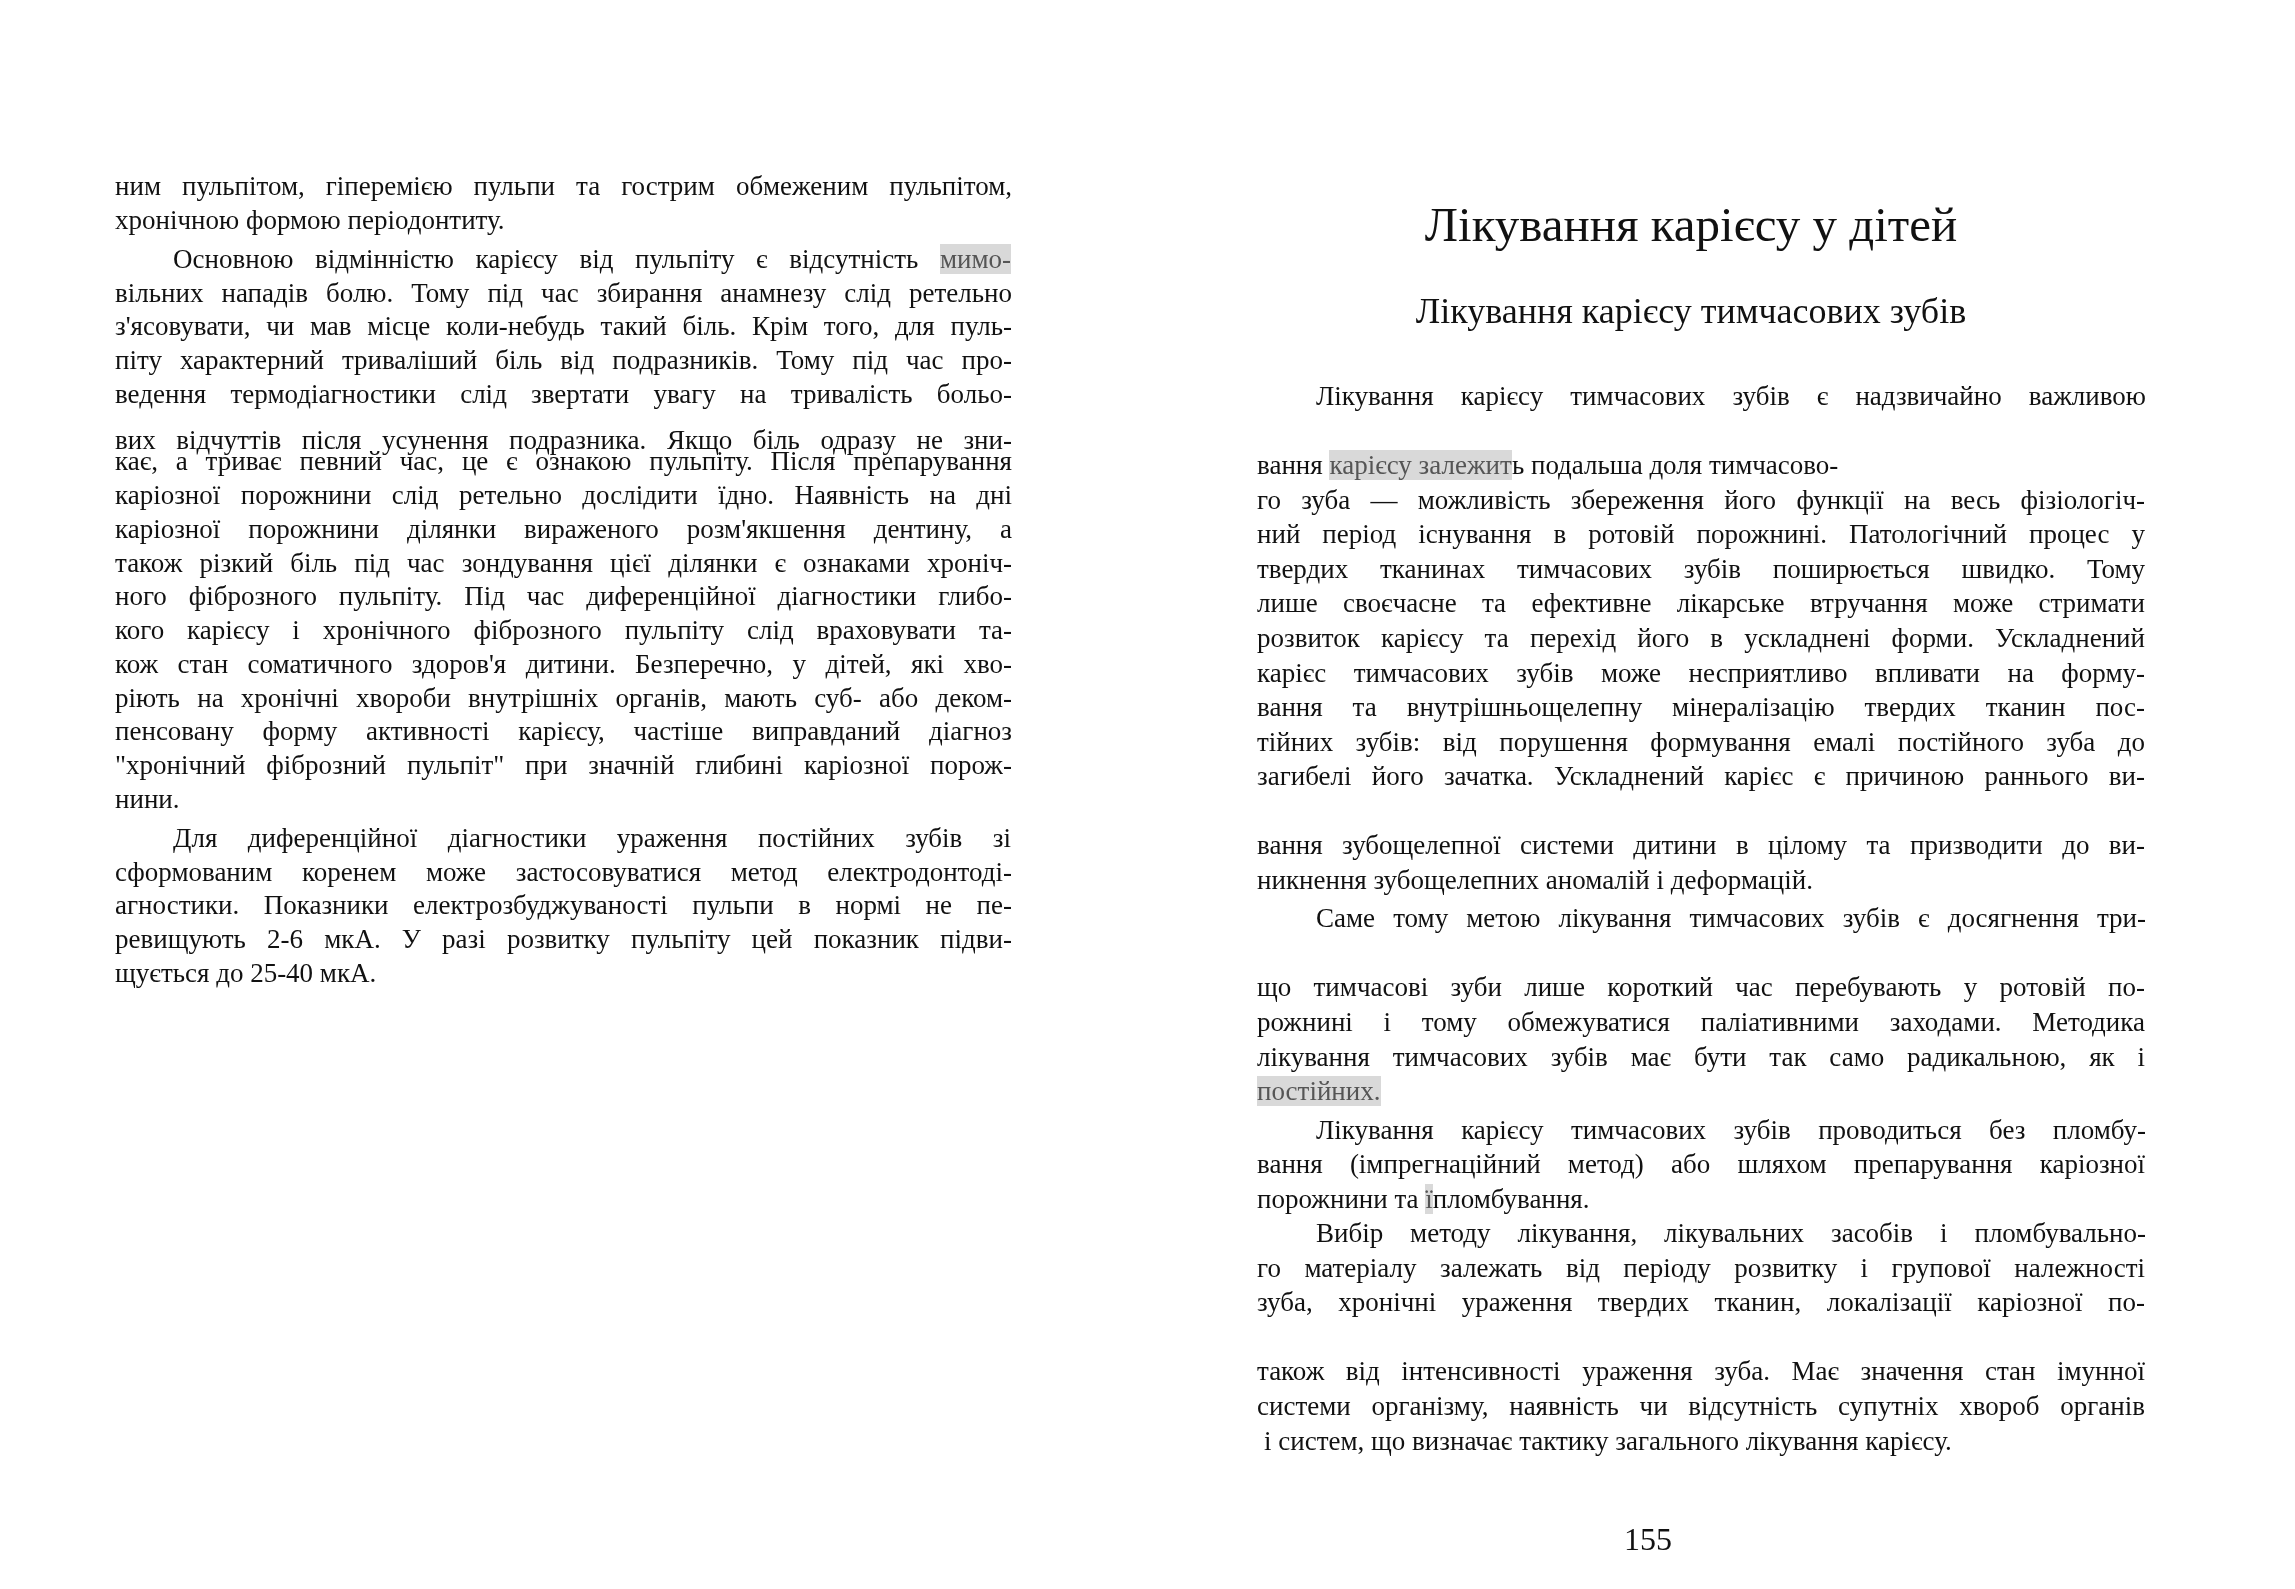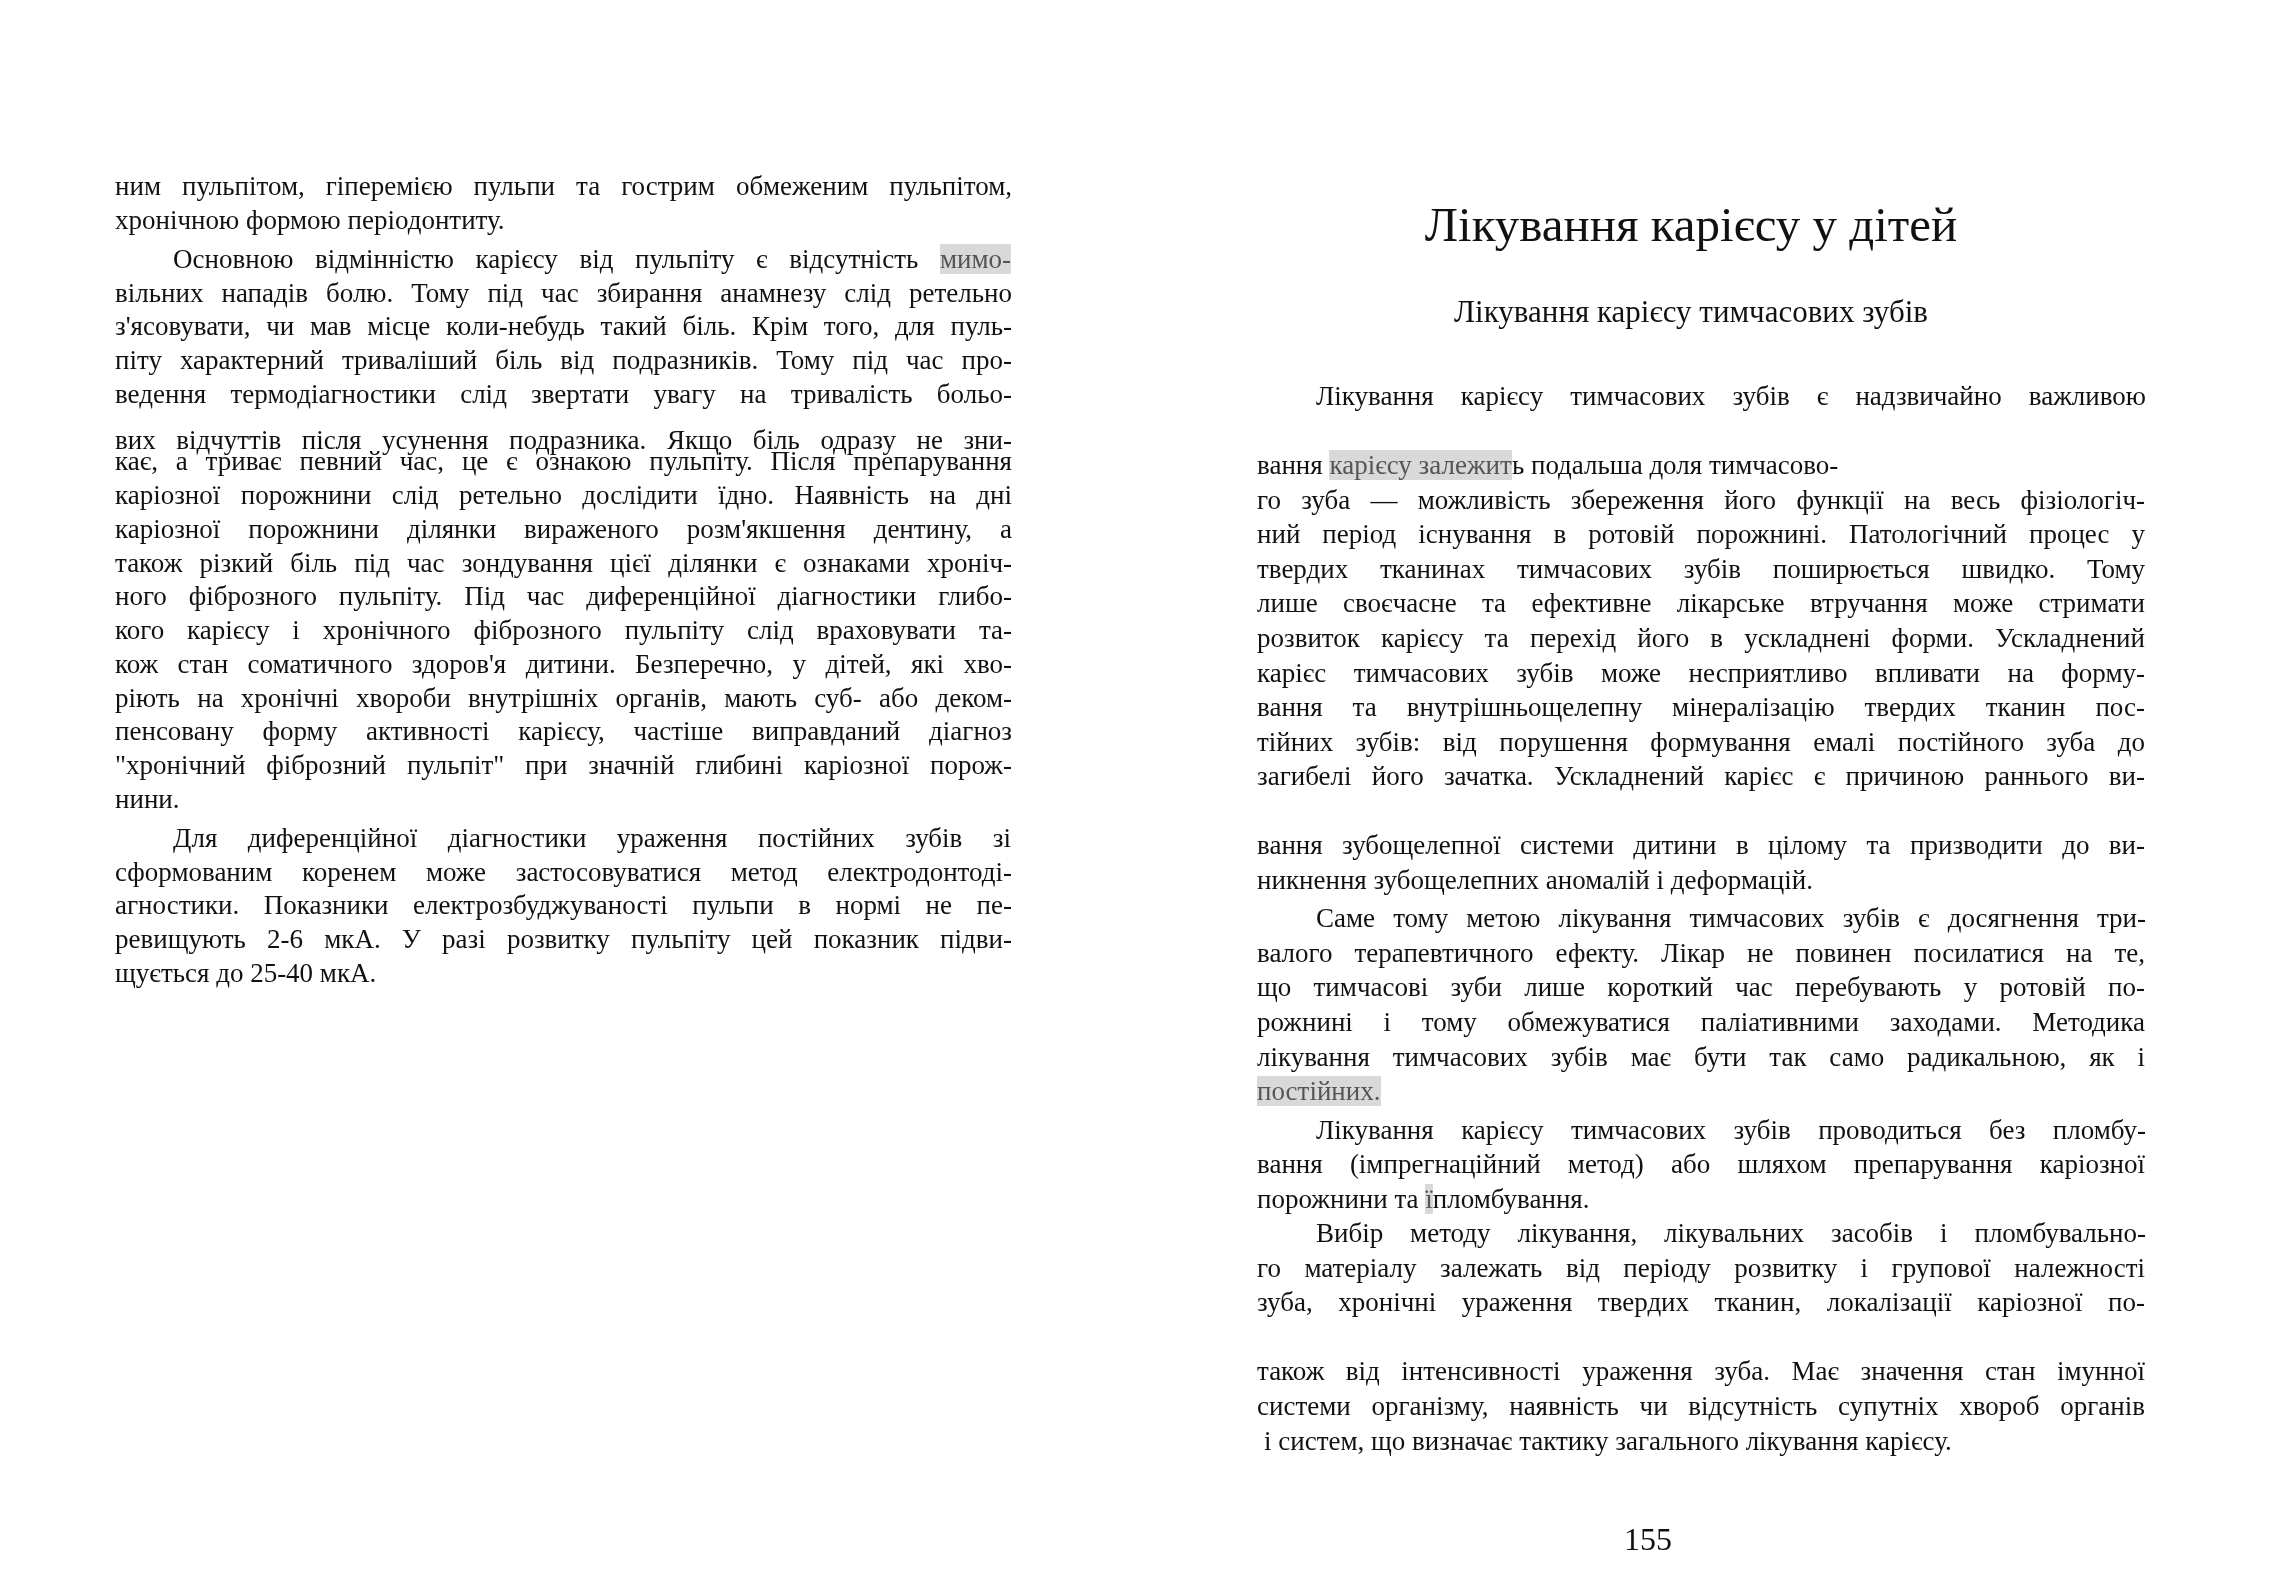--- a/index.html
+++ b/index.html
@@ -21,21 +21,21 @@
   .line.last { text-align-last: left; }
   .hl { background: #d9d9d9; color: #555555; }
   .title {
     position: absolute;
     font-family: "Liberation Serif", "DejaVu Serif", serif;
     color: #111111;
     white-space: nowrap;
     text-align: center;
   }
   #chapter-title { font-size: 49px; left: 243px; width: 600px; top: 197px; line-height: 56px; }
-  #section-title { font-size: 31px; left: 243px; width: 600px; top: 293px; line-height: 37px; }
+  #section-title { font-size: 36px; left: 243px; width: 600px; top: 293px; line-height: 37px; }
   #page-number {
     position: absolute; left: 476px; width: 133px; top: 1521px;
     font-family: "Liberation Serif", "DejaVu Serif", serif; font-size: 32px; text-align: left; color: #111;
   }
 </style>
 </head>
 <body>
 
 <div class="page" id="page-left">
     <div class="line" style="left: 115px; width: 897px; top: 170px;"><span>ним пульпітом, гіперемією пульпи та гострим обмеженим пульпітом,</span></div>
@@ -74,21 +74,20 @@
     <div class="line" style="left: 109px; width: 888px; top: 553px;"><span>твердих тканинах тимчасових зубів поширюється швидко. Тому</span></div>
     <div class="line" style="left: 109px; width: 888px; top: 587px;"><span>лише своєчасне та ефективне лікарське втручання може стримати</span></div>
     <div class="line" style="left: 109px; width: 888px; top: 622px;"><span>розвиток карієсу та перехід його в ускладнені форми. Ускладнений</span></div>
     <div class="line" style="left: 109px; width: 888px; top: 657px;"><span>карієс тимчасових зубів може несприятливо впливати на форму-</span></div>
     <div class="line" style="left: 109px; width: 888px; top: 691px;"><span>вання та внутрішньощелепну мінералізацію твердих тканин пос-</span></div>
     <div class="line" style="left: 109px; width: 888px; top: 726px;"><span>тійних зубів: від порушення формування емалі постійного зуба до</span></div>
     <div class="line" style="left: 109px; width: 888px; top: 760px;"><span>загибелі його зачатка. Ускладнений карієс є причиною раннього ви-</span></div>
     <div class="line" style="left: 109px; width: 888px; top: 829px;"><span>вання зубощелепної системи дитини в цілому та призводити до ви-</span></div>
     <div class="line last" style="left: 109px; width: 888px; top: 864px;"><span>никнення зубощелепних аномалій і деформацій.</span></div>
     <div class="line" style="left: 168px; width: 830px; top: 902px;"><span>Саме тому метою лікування тимчасових зубів є досягнення три-</span></div>
-    <div class="line" style="left: 109px; width: 888px; top: 937px;"><span>валого терапевтичного ефекту. Лікар не повинен посилатися на те,</span></div>
     <div class="line" style="left: 109px; width: 888px; top: 971px;"><span>що тимчасові зуби лише короткий час перебувають у ротовій по-</span></div>
     <div class="line" style="left: 109px; width: 888px; top: 1006px;"><span>рожнині і тому обмежуватися паліативними заходами. Методика</span></div>
     <div class="line" style="left: 109px; width: 888px; top: 1041px;"><span>лікування тимчасових зубів має бути так само радикальною, як і</span></div>
     <div class="line last" style="left: 109px; width: 888px; top: 1075px;"><span class="hl">постійних.</span></div>
     <div class="line" style="left: 168px; width: 830px; top: 1114px;"><span>Лікування карієсу  тимчасових зубів проводиться без пломбу-</span></div>
     <div class="line" style="left: 109px; width: 888px; top: 1148px;"><span>вання (імпрегнаційний метод) або шляхом препарування каріозної</span></div>
     <div class="line last" style="left: 109px; width: 888px; top: 1183px;"><span>порожнини та </span><span class="hl">ї</span><span>пломбування.</span></div>
     <div class="line" style="left: 168px; width: 830px; top: 1217px;"><span>Вибір методу лікування, лікувальних засобів і пломбувально-</span></div>
     <div class="line" style="left: 109px; width: 888px; top: 1252px;"><span>го матеріалу залежать від періоду розвитку і групової належності</span></div>
     <div class="line" style="left: 109px; width: 888px; top: 1286px;"><span>зуба, хронічні ураження твердих тканин, локалізації каріозної по-</span></div>

